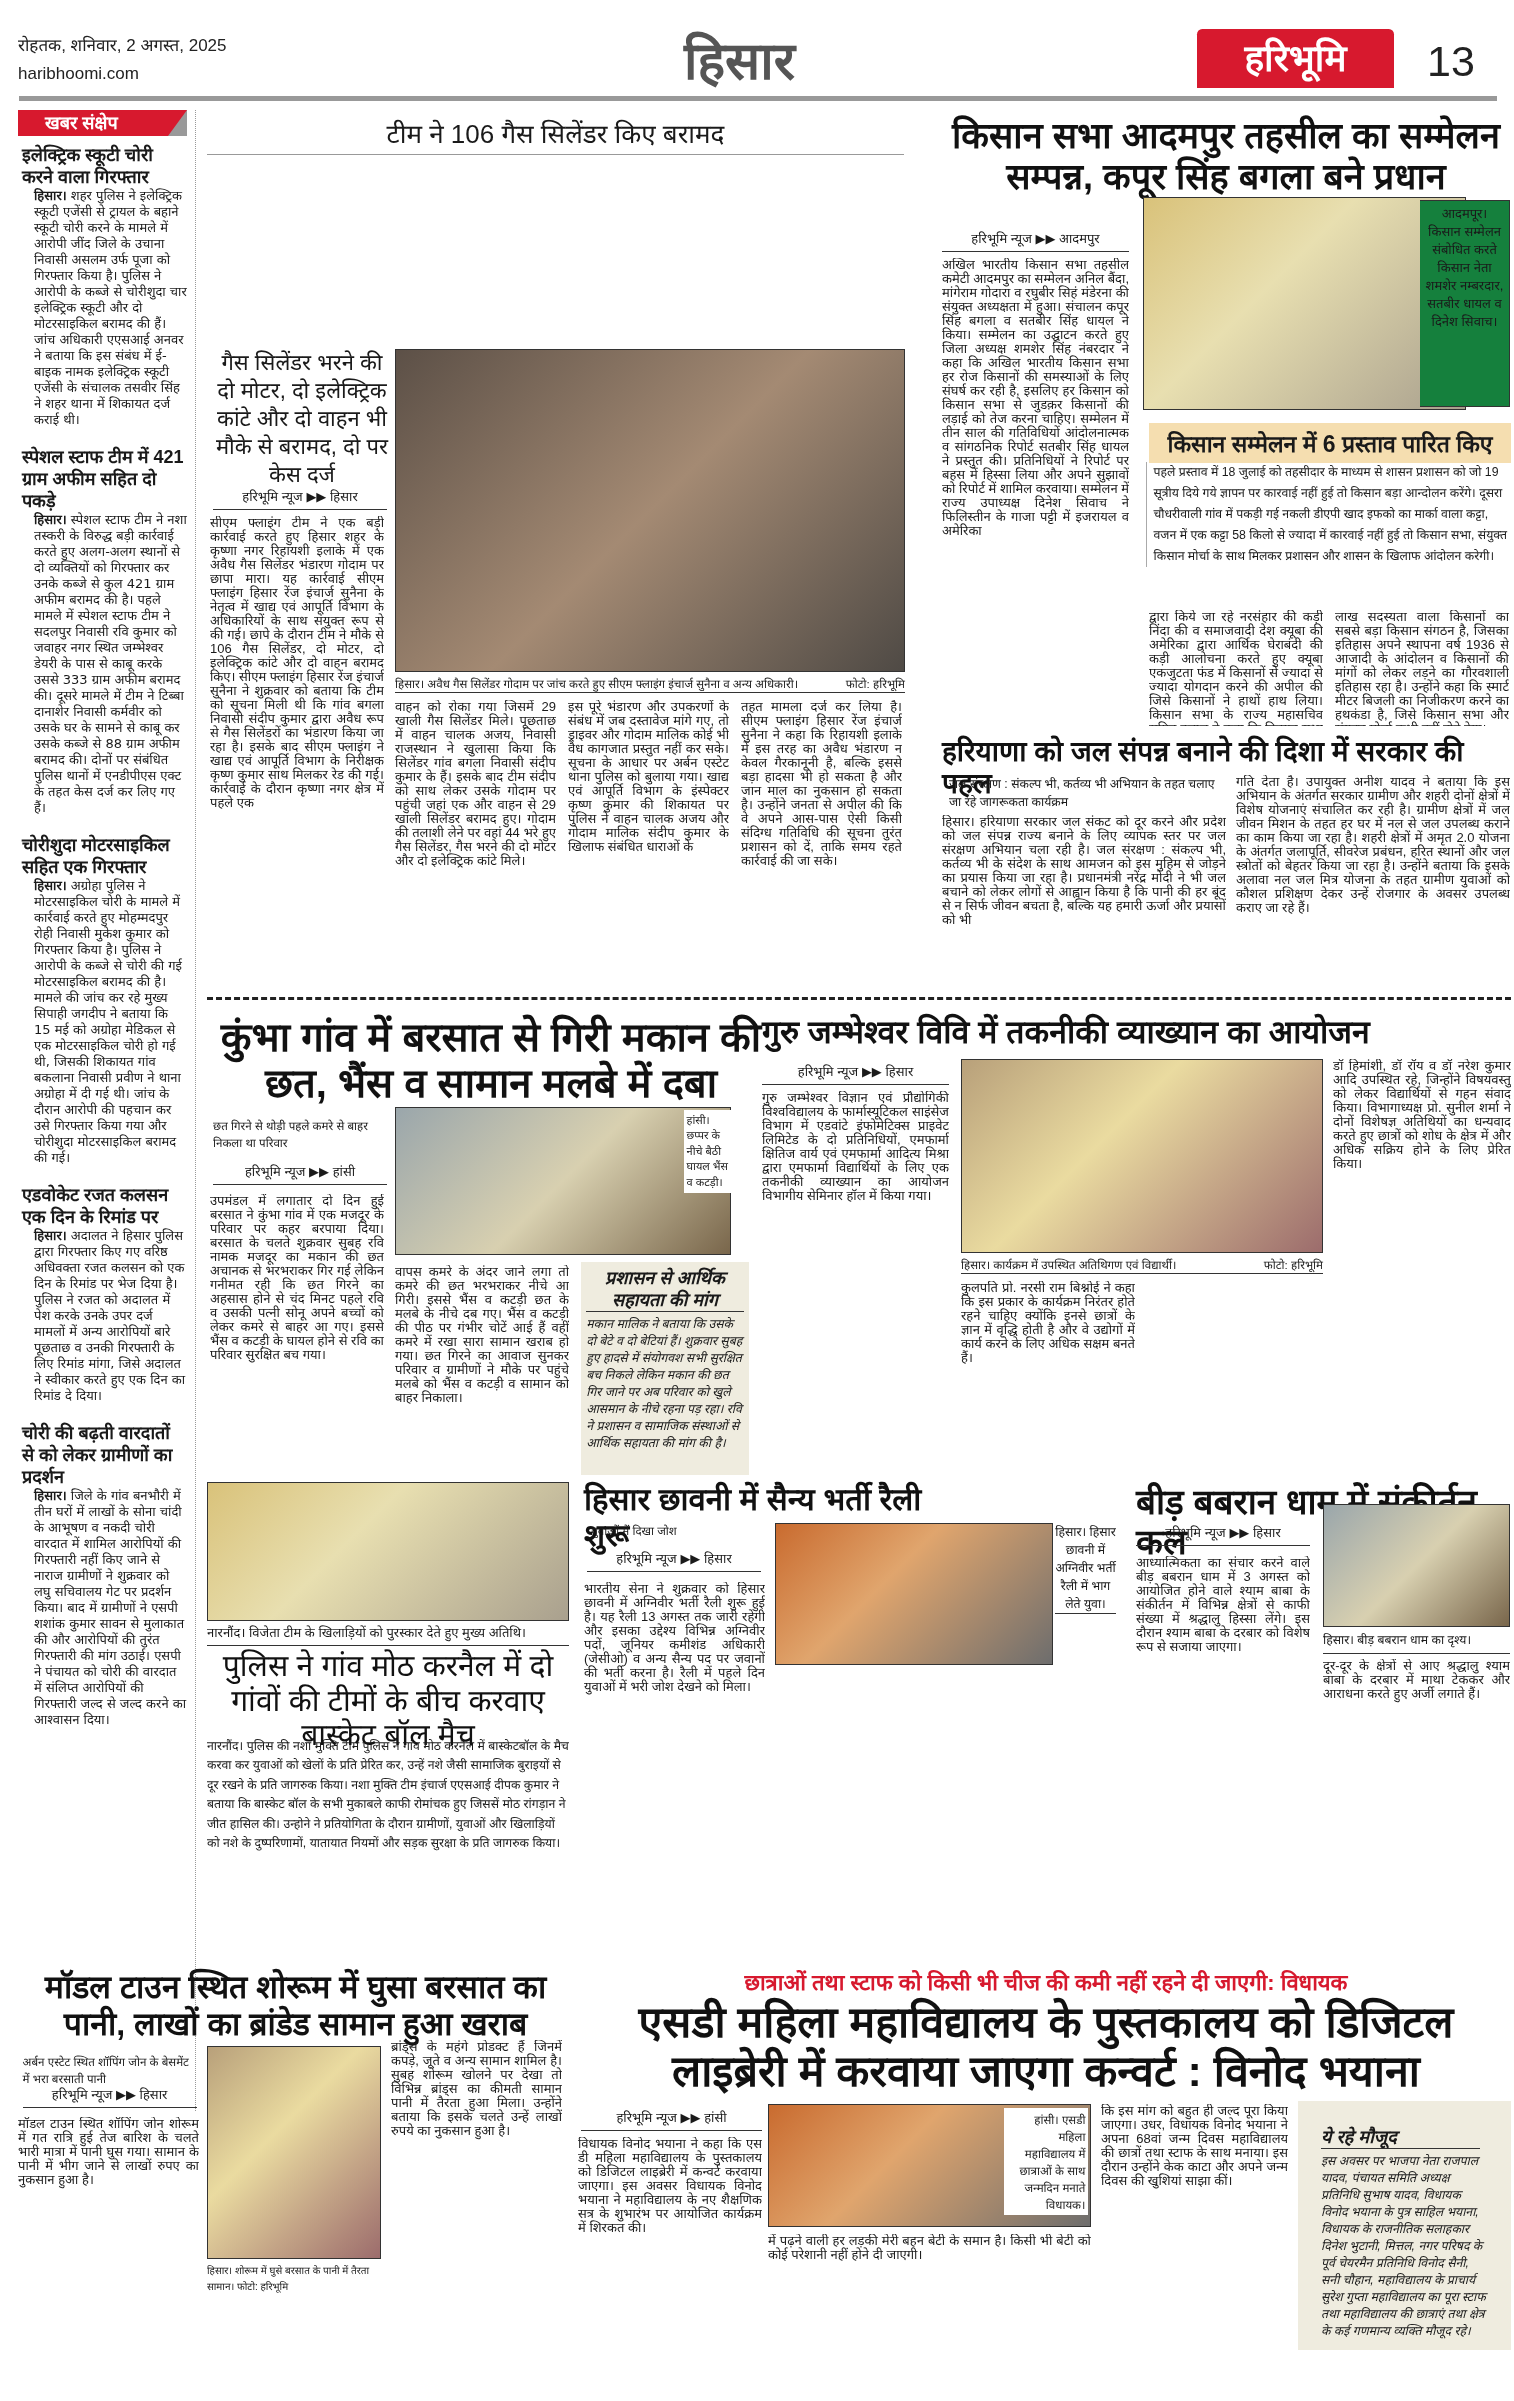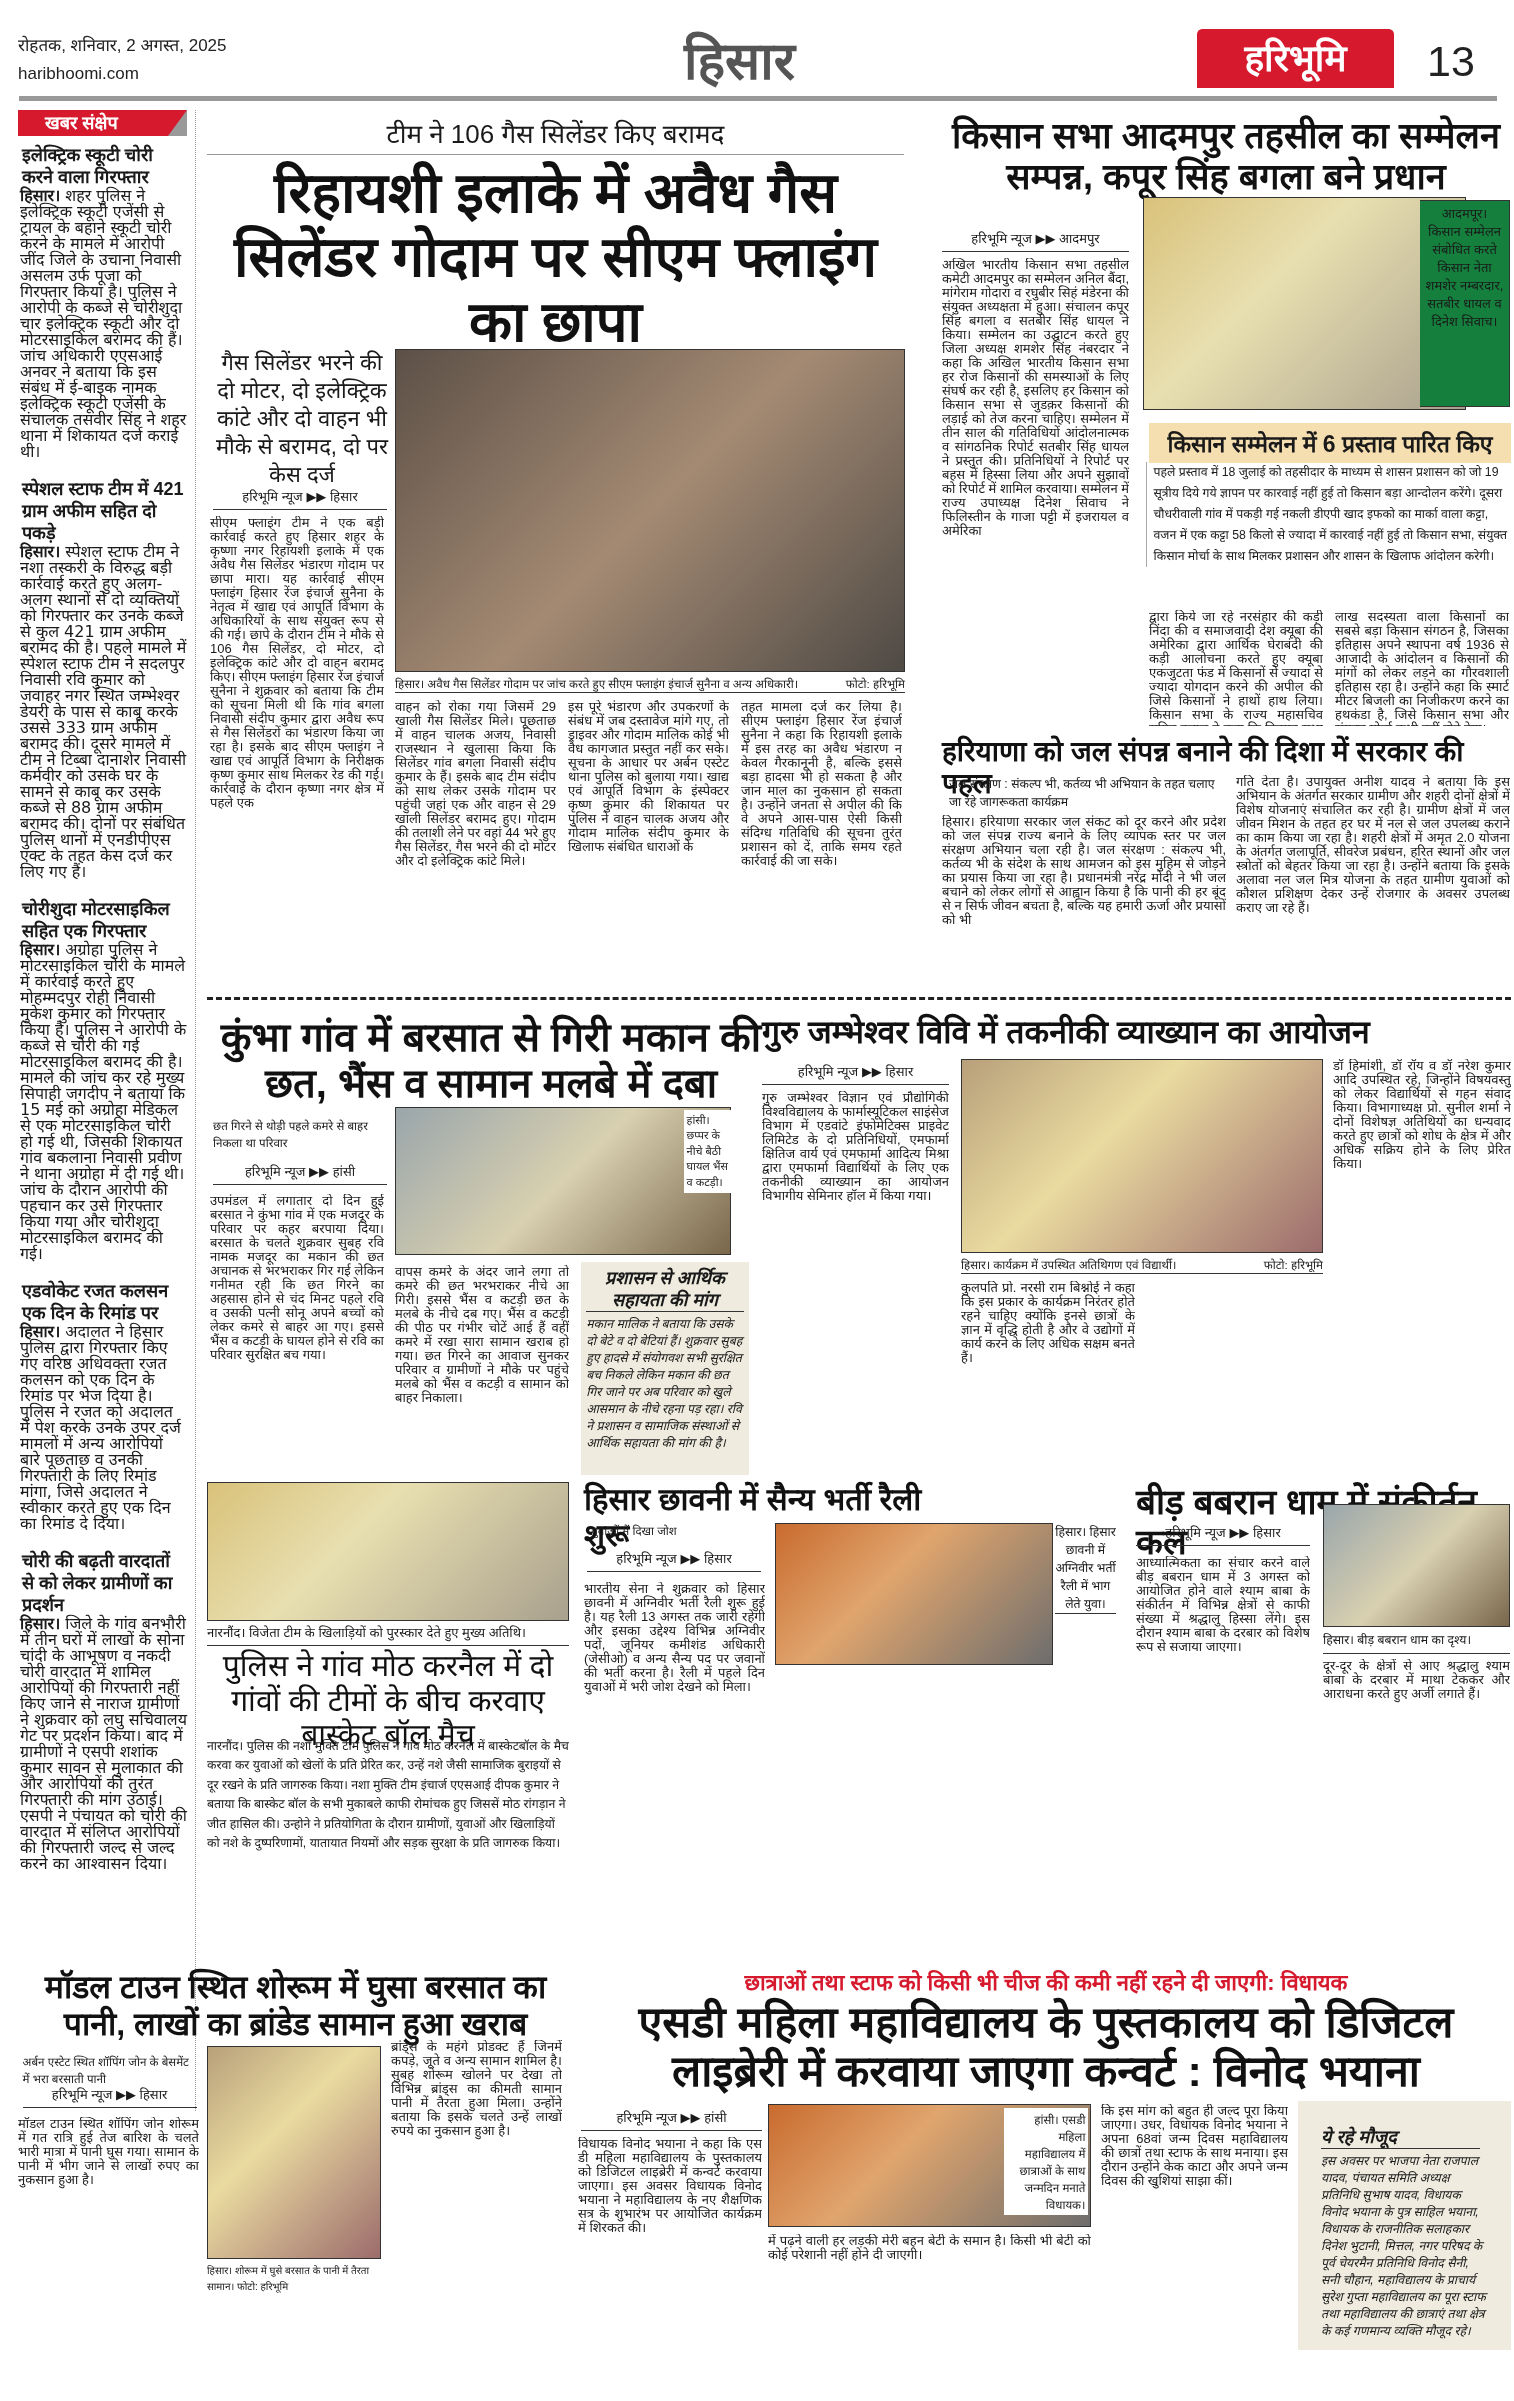--- a/index.html
+++ b/index.html
@@ -7,21 +7,21 @@
 .abs{position:absolute}
 .masthead-left{left:18px;top:32px;font-size:17px;line-height:28px;color:#222}
 .masthead-city{left:684px;top:22.6px;font-size:52px;font-weight:bold;color:#555;font-family:"Liberation Sans Narrow","Liberation Sans",sans-serif}
 .logo{left:1197px;top:29px;width:197px;height:59px;background:#d7192e;border-radius:5.2px 5.2px 0 0;color:#fff;font-size:37px;font-weight:bold;text-align:center;line-height:59px}
 .pageno{left:1427px;top:37px;font-size:43px;color:#222}
 .rule{left:19.4px;top:96px;width:1478px;height:5.2px;background:#999}
 .col-left{left:18px;top:110px;width:169px}
 .brief-tag{height:26px;background:#d7192e;color:#fff;font-weight:bold;font-size:18px;padding-left:27px;line-height:26px;position:relative}
 .brief-tag:after{content:"";position:absolute;right:0;top:0;border-style:solid;border-width:0 0 26px 19.4px;border-color:transparent transparent #999 transparent}
 .brief h3{font-size:18px;line-height:22px;font-weight:bold;margin-top:7.7px;margin-left:3.9px}
-.brief p{font-size:16px;line-height:16px;margin-left:2px;font-family:"DejaVu Sans",sans-serif}
+.brief p{font-size:13px;line-height:16px;margin-left:16px;font-family:"DejaVu Sans",sans-serif}
 .brief p b{font-weight:bold}
 .vdash{border-left:1.3px dotted #999}
 .kicker{font-size:26px;text-align:center;border-bottom:1.3px solid #999;padding-bottom:2.6px}
 .headline{font-weight:bold;text-align:center;color:#111;line-height:1.15}
 .byline{font-size:13px;border-bottom:1.3px solid #333;padding-bottom:3.9px;text-align:center}
 .body{font-size:13px;line-height:14px;text-align:justify}
 .photo{background:linear-gradient(135deg,#8a8070,#b4aa98 40%,#6d6455);border:1.3px solid #333}
 .photo2{background:linear-gradient(135deg,#d9c27a,#e8dfb0 40%,#a9a08e)}
 .photo3{background:linear-gradient(135deg,#5c5047,#a48a73 50%,#4f4a45)}
 .photo4{background:linear-gradient(135deg,#c96b2f,#e0a56d 40%,#6d6d6d)}
@@ -66,21 +66,20 @@
   </div>
   <div style="margin-top:18px">
     <h3>चोरी की बढ़ती वारदातों से को लेकर ग्रामीणों का प्रदर्शन</h3>
     <p><b>हिसार।</b> <span>जिले के गांव बनभौरी में तीन घरों में लाखों के सोना चांदी के आभूषण व नकदी चोरी वारदात में शामिल आरोपियों की गिरफ्तारी नहीं किए जाने से नाराज ग्रामीणों ने शुक्रवार को लघु सचिवालय गेट पर प्रदर्शन किया। बाद में ग्रामीणों ने एसपी शशांक कुमार सावन से मुलाकात की और आरोपियों की तुरंत गिरफ्तारी की मांग उठाई। एसपी ने पंचायत को चोरी की वारदात में संलिप्त आरोपियों की गिरफ्तारी जल्द से जल्द करने का आश्वासन दिया।</span></p>
   </div>
 </div>
 <div class="abs vdash" style="left:195px;top:110px;height:2001px"></div>
 
 <div class="abs" style="left:207px;top:115px;width:697px">
   <div class="kicker">टीम ने 106 गैस सिलेंडर किए बरामद</div>
-  <div class="headline" style="font-size:56px;margin-top:6.5px">रिहायशी इलाके में अवैध गैस सिलेंडर गोदाम पर सीएम फ्लाइंग का छापा</div>
 </div>
 <div class="abs" style="left:210px;top:349px;width:184px;text-align:center;font-size:22px;line-height:28px">गैस सिलेंडर भरने की दो मोटर, दो इलेक्ट्रिक कांटे और दो वाहन भी मौके से बरामद, दो पर केस दर्ज</div>
 <div class="abs byline" style="left:213px;top:487px;width:174px">हरिभूमि न्यूज ▶▶ हिसार</div>
 <div class="abs photo photo3" style="left:395px;top:349px;width:510px;height:323px"></div>
 <div class="abs caption" style="left:395px;top:675px;width:510px;border-bottom:1.3px solid #333">
   <span>हिसार। अवैध गैस सिलेंडर गोदाम पर जांच करते हुए सीएम फ्लाइंग इंचार्ज सुनैना व अन्य अधिकारी।</span>
   <span style="float:right">फोटो: हरिभूमि</span>
 </div>
 <div class="abs body" style="left:210px;top:516px;width:174px;height:368px;overflow:hidden">सीएम फ्लाइंग टीम ने एक बड़ी कार्रवाई करते हुए हिसार शहर के कृष्णा नगर रिहायशी इलाके में एक अवैध गैस सिलेंडर भंडारण गोदाम पर छापा मारा। यह कार्रवाई सीएम फ्लाइंग हिसार रेंज इंचार्ज सुनैना के नेतृत्व में खाद्य एवं आपूर्ति विभाग के अधिकारियों के साथ संयुक्त रूप से की गई। छापे के दौरान टीम ने मौके से 106 गैस सिलेंडर, दो मोटर, दो इलेक्ट्रिक कांटे और दो वाहन बरामद किए। सीएम फ्लाइंग हिसार रेंज इंचार्ज सुनैना ने शुक्रवार को बताया कि टीम को सूचना मिली थी कि गांव बगला निवासी संदीप कुमार द्वारा अवैध रूप से गैस सिलेंडरों का भंडारण किया जा रहा है। इसके बाद सीएम फ्लाइंग ने खाद्य एवं आपूर्ति विभाग के निरीक्षक कृष्ण कुमार साथ मिलकर रेड की गई। कार्रवाई के दौरान कृष्णा नगर क्षेत्र में पहले एक</div>
 <div class="abs body" style="left:395px;top:700px;width:161px;height:245px;overflow:hidden">वाहन को रोका गया जिसमें 29 खाली गैस सिलेंडर मिले। पूछताछ में वाहन चालक अजय, निवासी राजस्थान ने खुलासा किया कि सिलेंडर गांव बगला निवासी संदीप कुमार के हैं। इसके बाद टीम संदीप को साथ लेकर उसके गोदाम पर पहुंची जहां एक और वाहन से 29 खाली सिलेंडर बरामद हुए। गोदाम की तलाशी लेने पर वहां 44 भरे हुए गैस सिलेंडर, गैस भरने की दो मोटर और दो इलेक्ट्रिक कांटे मिले।</div>

